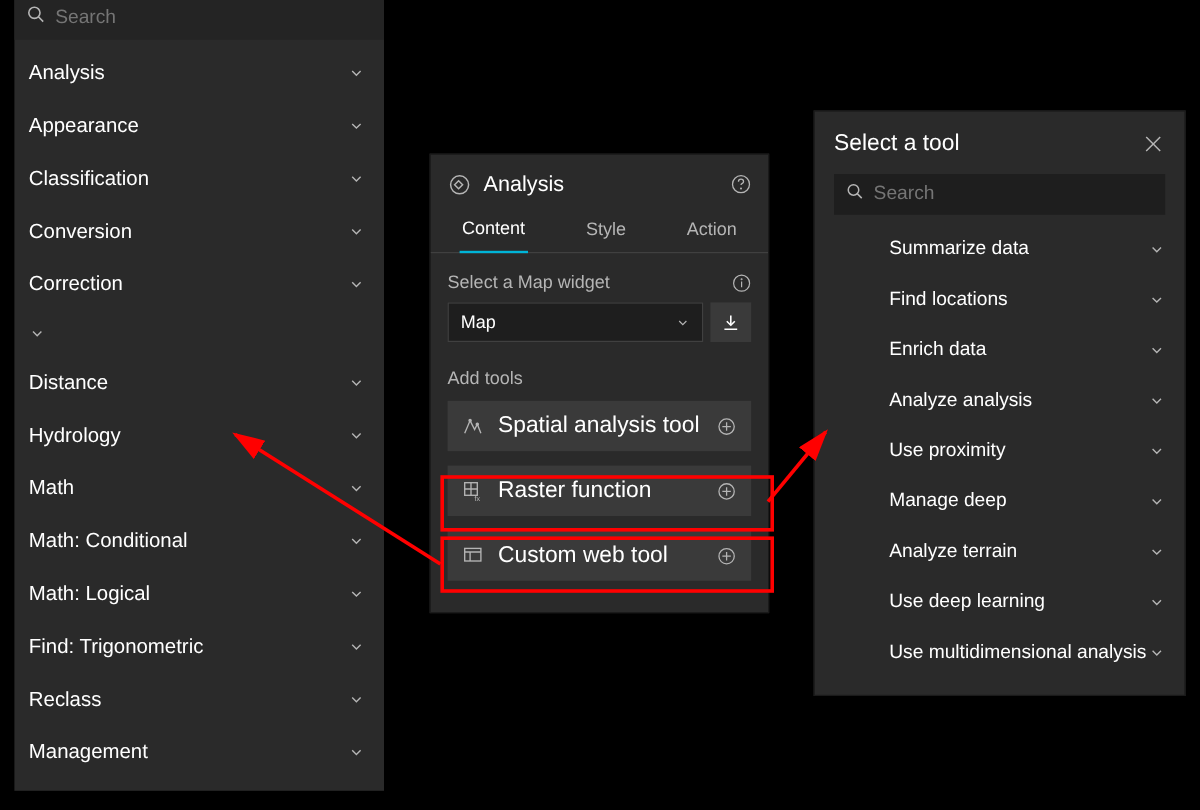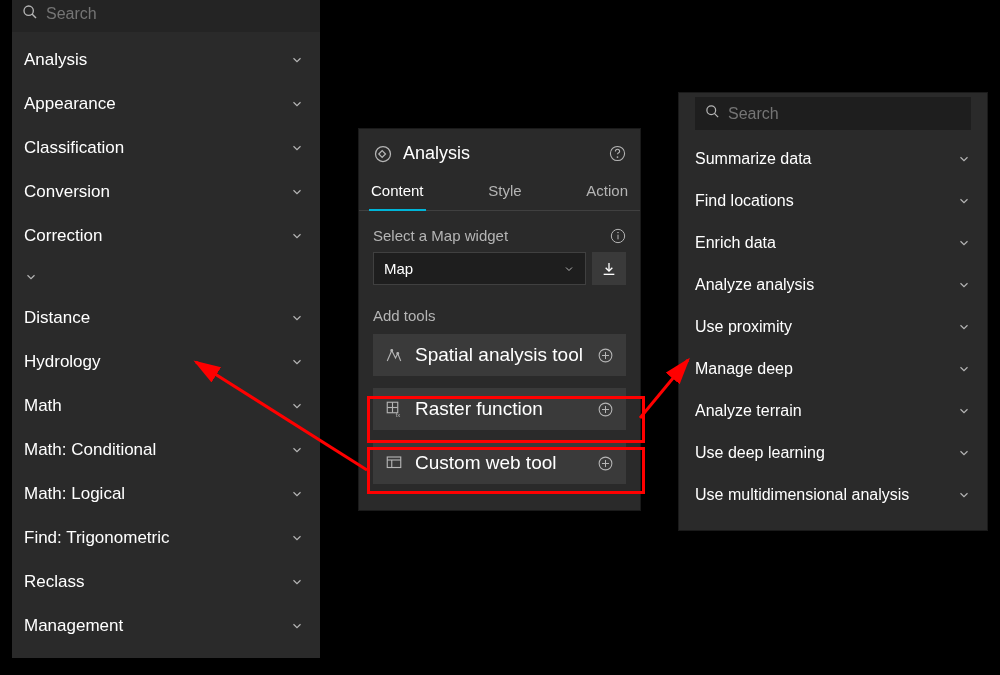--- a/index.html
+++ b/index.html
@@ -77,22 +77,23 @@
     display: flex;
     align-items: center;
     gap: 10px;
     padding: 14px 14px 10px 14px;
   }
   .ap-header .title { flex: 1; font-size: 18px; color: var(--text-primary); }
   .ap-header .hdr-icon, .ap-header .help-icon { color: var(--text-secondary); display:inline-flex; }
   .tabs {
     display: flex;
     justify-content: space-between;
-    padding: 0 10px;
+    padding: 0 24px;
     border-bottom: 1px solid var(--border);
+    align-items: flex-end;
   }
   .tab {
     font-size: 15px;
     color: var(--text-secondary);
     padding: 8px 2px 10px 2px;
     cursor: pointer;
   }
   .tab.active { color: var(--text-primary); border-bottom: 2px solid var(--accent); margin-bottom:-1px;}
   .section-label {
     font-size: 15px;
@@ -162,20 +163,21 @@
   }
   .tp-search input {
     background:transparent; border:none; outline:none;
     color: var(--text-primary); font-size:16px; flex:1;
   }
   .tp-search .icon { color: var(--text-secondary); }
   .tp-item {
     display:flex; align-items:center; justify-content:space-between;
     padding: 12px 16px;
     cursor:pointer;
+    margin-left:46px;
   }
   .tp-item .label { font-size:16px; color: var(--text-primary); }
 
   
   svg.annot {
     position:absolute;
     pointer-events:none;
     overflow:visible;
   }
 </style>
@@ -415,20 +417,29 @@
           <line x1="7" y1="12" x2="17" y2="12"></line>
         </svg>
     </span>
   </div>
 </div>
 
 <div class="tool-highlight" style="left:367px; top:396px; width:278px; height:47px;"></div>
 <div class="tool-highlight" style="left:367px; top:447px; width:278px; height:47px;"></div>
 
 <div class="tool-panel">
+  <div class="tp-header">
+    <span class="title">Select a tool</span>
+    <span class="close-icon">
+      <svg width="20" height="20" viewBox="0 0 24 24" fill="none" stroke="currentColor" stroke-width="1.5">
+          <line x1="5" y1="5" x2="19" y2="19"></line>
+          <line x1="19" y1="5" x2="5" y2="19"></line>
+        </svg>
+    </span>
+  </div>
   <div class="tp-search">
     <span class="icon">
       <svg width="15" height="15" viewBox="0 0 24 24" fill="none" stroke="currentColor" stroke-width="2">
           <circle cx="10" cy="10" r="7"></circle>
           <line x1="21" y1="21" x2="15" y2="15"></line>
         </svg>
     </span>
     <input placeholder="Search" style="">
   </div>
   <div id="tp-list">

